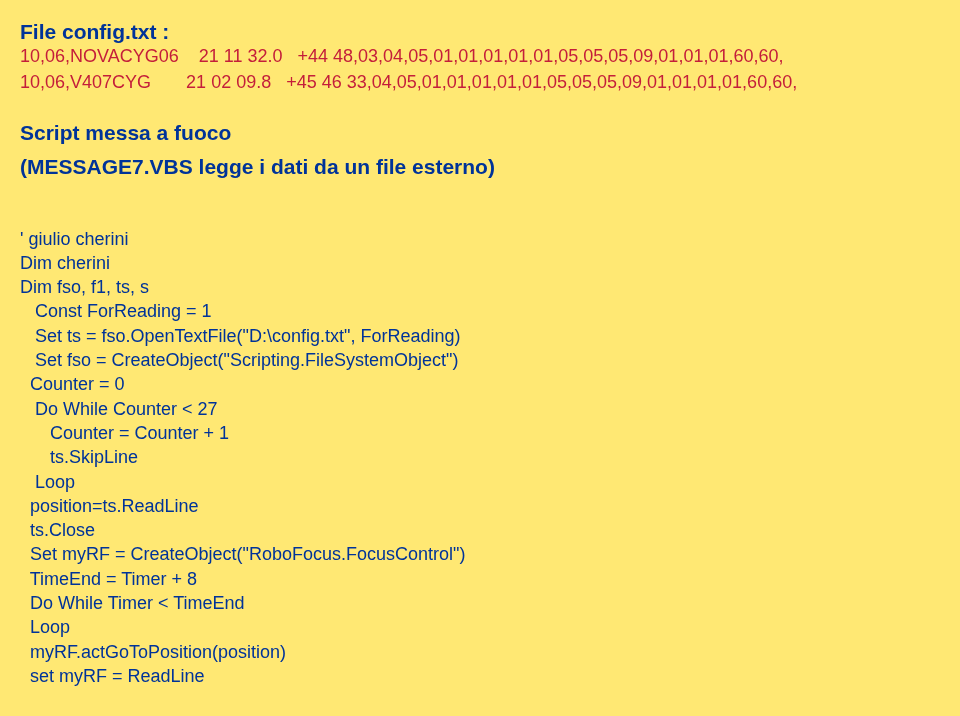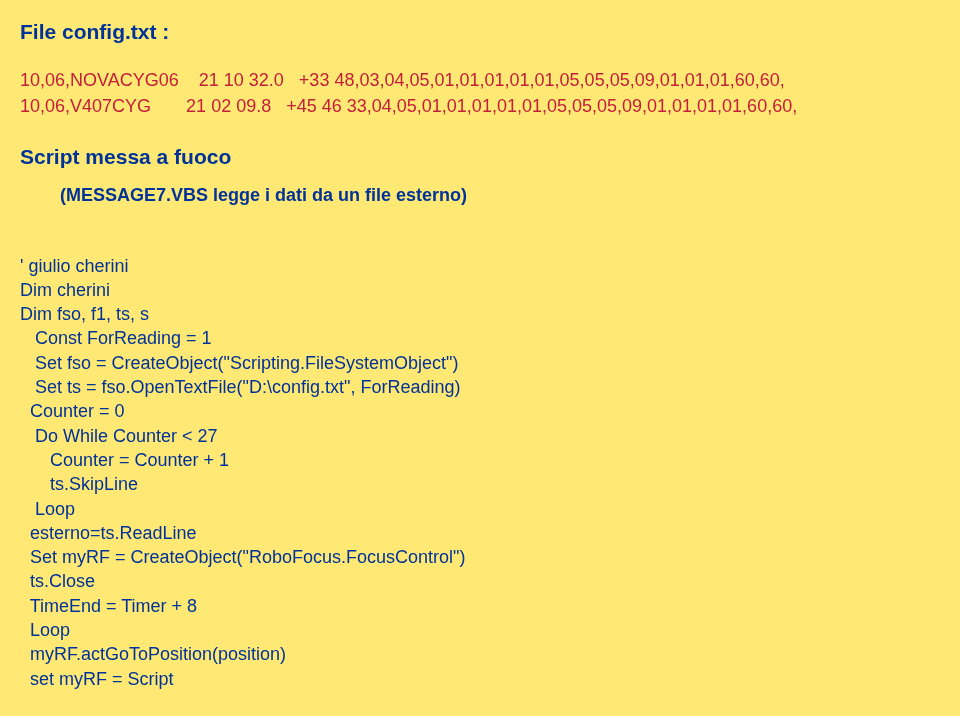--- a/index.html
+++ b/index.html
@@ -12,89 +12,88 @@
       font-family: Arial, Helvetica, sans-serif;
       width: 960px;
       height: 716px;
       padding: 20px 20px 20px 20px;
       overflow: hidden;
     }
     .title {
       color: #003399;
       font-size: 21px;
       font-weight: bold;
-      margin-bottom: 24px;
     }
     .data-lines {
       margin-bottom: 26px;
     }
     .data-line {
       color: #c41e3a;
       font-size: 18px;
       line-height: 1.35;
       margin-bottom: 2px;
     }
     .tab {
       display: inline-block;
       white-space: pre;
     }
     .subtitle {
       color: #003399;
       font-size: 21px;
       font-weight: bold;
-      margin-bottom: 16px;
+      margin-bottom: 10px;
     }
     .subtitle-line2 {
       color: #003399;
-      font-size: 18px;
+      font-size: 21px;
       font-weight: bold;
       margin-bottom: 4px;
-      margin-left: 40px;
     }
     .code-block {
       color: #003399;
       font-size: 18px;
       line-height: 1.35;
       margin-top: 48px;
     }
     .code-line {
       white-space: pre;
     }
   </style>
 </head>
 <body>
 
 <div class="title">File config.txt :</div>
 
 <div class="data-lines">
   <div class="data-line">
-    <span class="tab">10,06,NOVACYG06</span><span class="tab">    </span><span class="tab">21 10 32.0</span><span class="tab">   </span><span class="tab">+33 48,03,04,05,01,01,01,01,01,05,05,05,09,01,01,01,60,60,</span>
+    <span class="tab">10,06,NOVACYG06</span><span class="tab">    </span><span class="tab">21 11 32.0</span><span class="tab">   </span><span class="tab">+44 48,03,04,05,01,01,01,01,01,05,05,05,09,01,01,01,60,60,</span>
   </div>
   <div class="data-line">
     <span class="tab">10,06,V407CYG</span><span class="tab">       </span><span class="tab">21 02 09.8</span><span class="tab">   </span><span class="tab">+45 46 33,04,05,01,01,01,01,01,05,05,05,09,01,01,01,01,60,60,</span>
   </div>
 </div>
 
 <div>
   <div class="subtitle">Script messa a fuoco</div>
   <div class="subtitle-line2">(MESSAGE7.VBS legge i dati da un file esterno)</div>
 </div>
 
 <div class="code-block">
   <div class="code-line">' giulio cherini</div>
   <div class="code-line">Dim cherini</div>
   <div class="code-line">Dim fso, f1, ts, s</div>
   <div class="code-line">   Const ForReading = 1</div>
+  <div class="code-line">   Set ts = fso.OpenTextFile("D:\config.txt", ForReading)</div>
   <div class="code-line">   Set fso = CreateObject("Scripting.FileSystemObject")</div>
-  <div class="code-line">   Set ts = fso.OpenTextFile("D:\config.txt", ForReading)</div>
   <div class="code-line">  Counter = 0</div>
   <div class="code-line">   Do While Counter &lt; 27</div>
   <div class="code-line">      Counter = Counter + 1</div>
   <div class="code-line">      ts.SkipLine</div>
   <div class="code-line">   Loop</div>
-  <div class="code-line">  esterno=ts.ReadLine</div>
+  <div class="code-line">  position=ts.ReadLine</div>
+  <div class="code-line">  ts.Close</div>
   <div class="code-line">  Set myRF = CreateObject("RoboFocus.FocusControl")</div>
-  <div class="code-line">  ts.Close</div>
   <div class="code-line">  TimeEnd = Timer + 8</div>
+  <div class="code-line">  Do While Timer &lt; TimeEnd</div>
   <div class="code-line">  Loop</div>
   <div class="code-line">  myRF.actGoToPosition(position)</div>
-  <div class="code-line">  set myRF = Script</div>
+  <div class="code-line">  set myRF = ReadLine</div>
 </div>
 
 </body></html>

